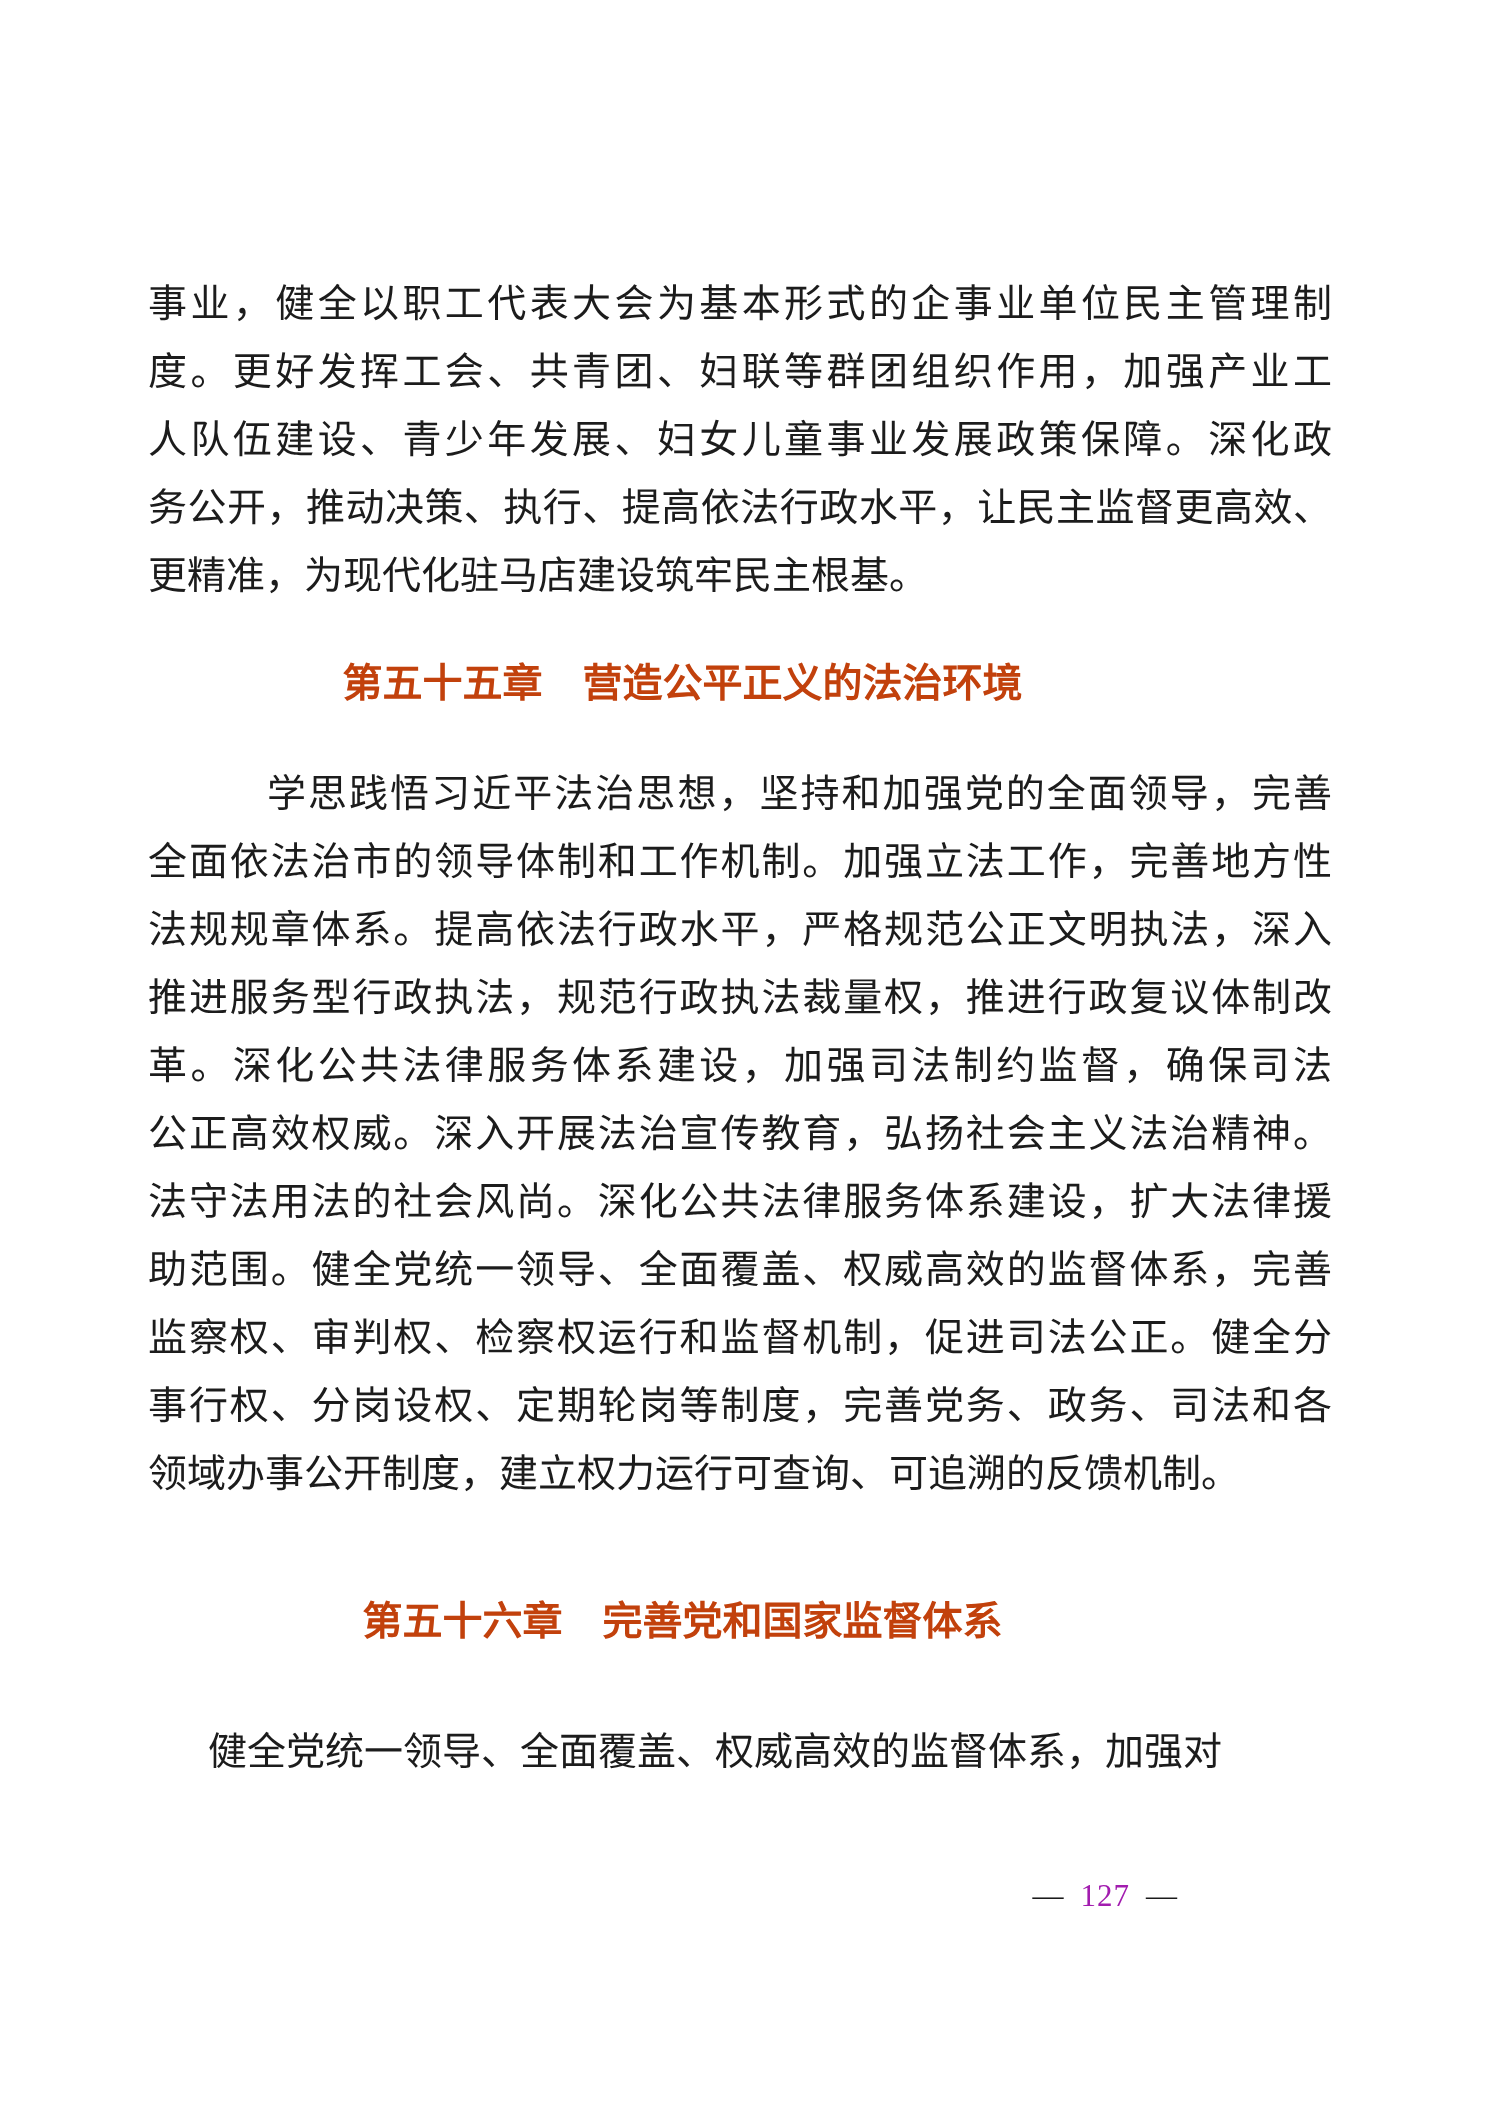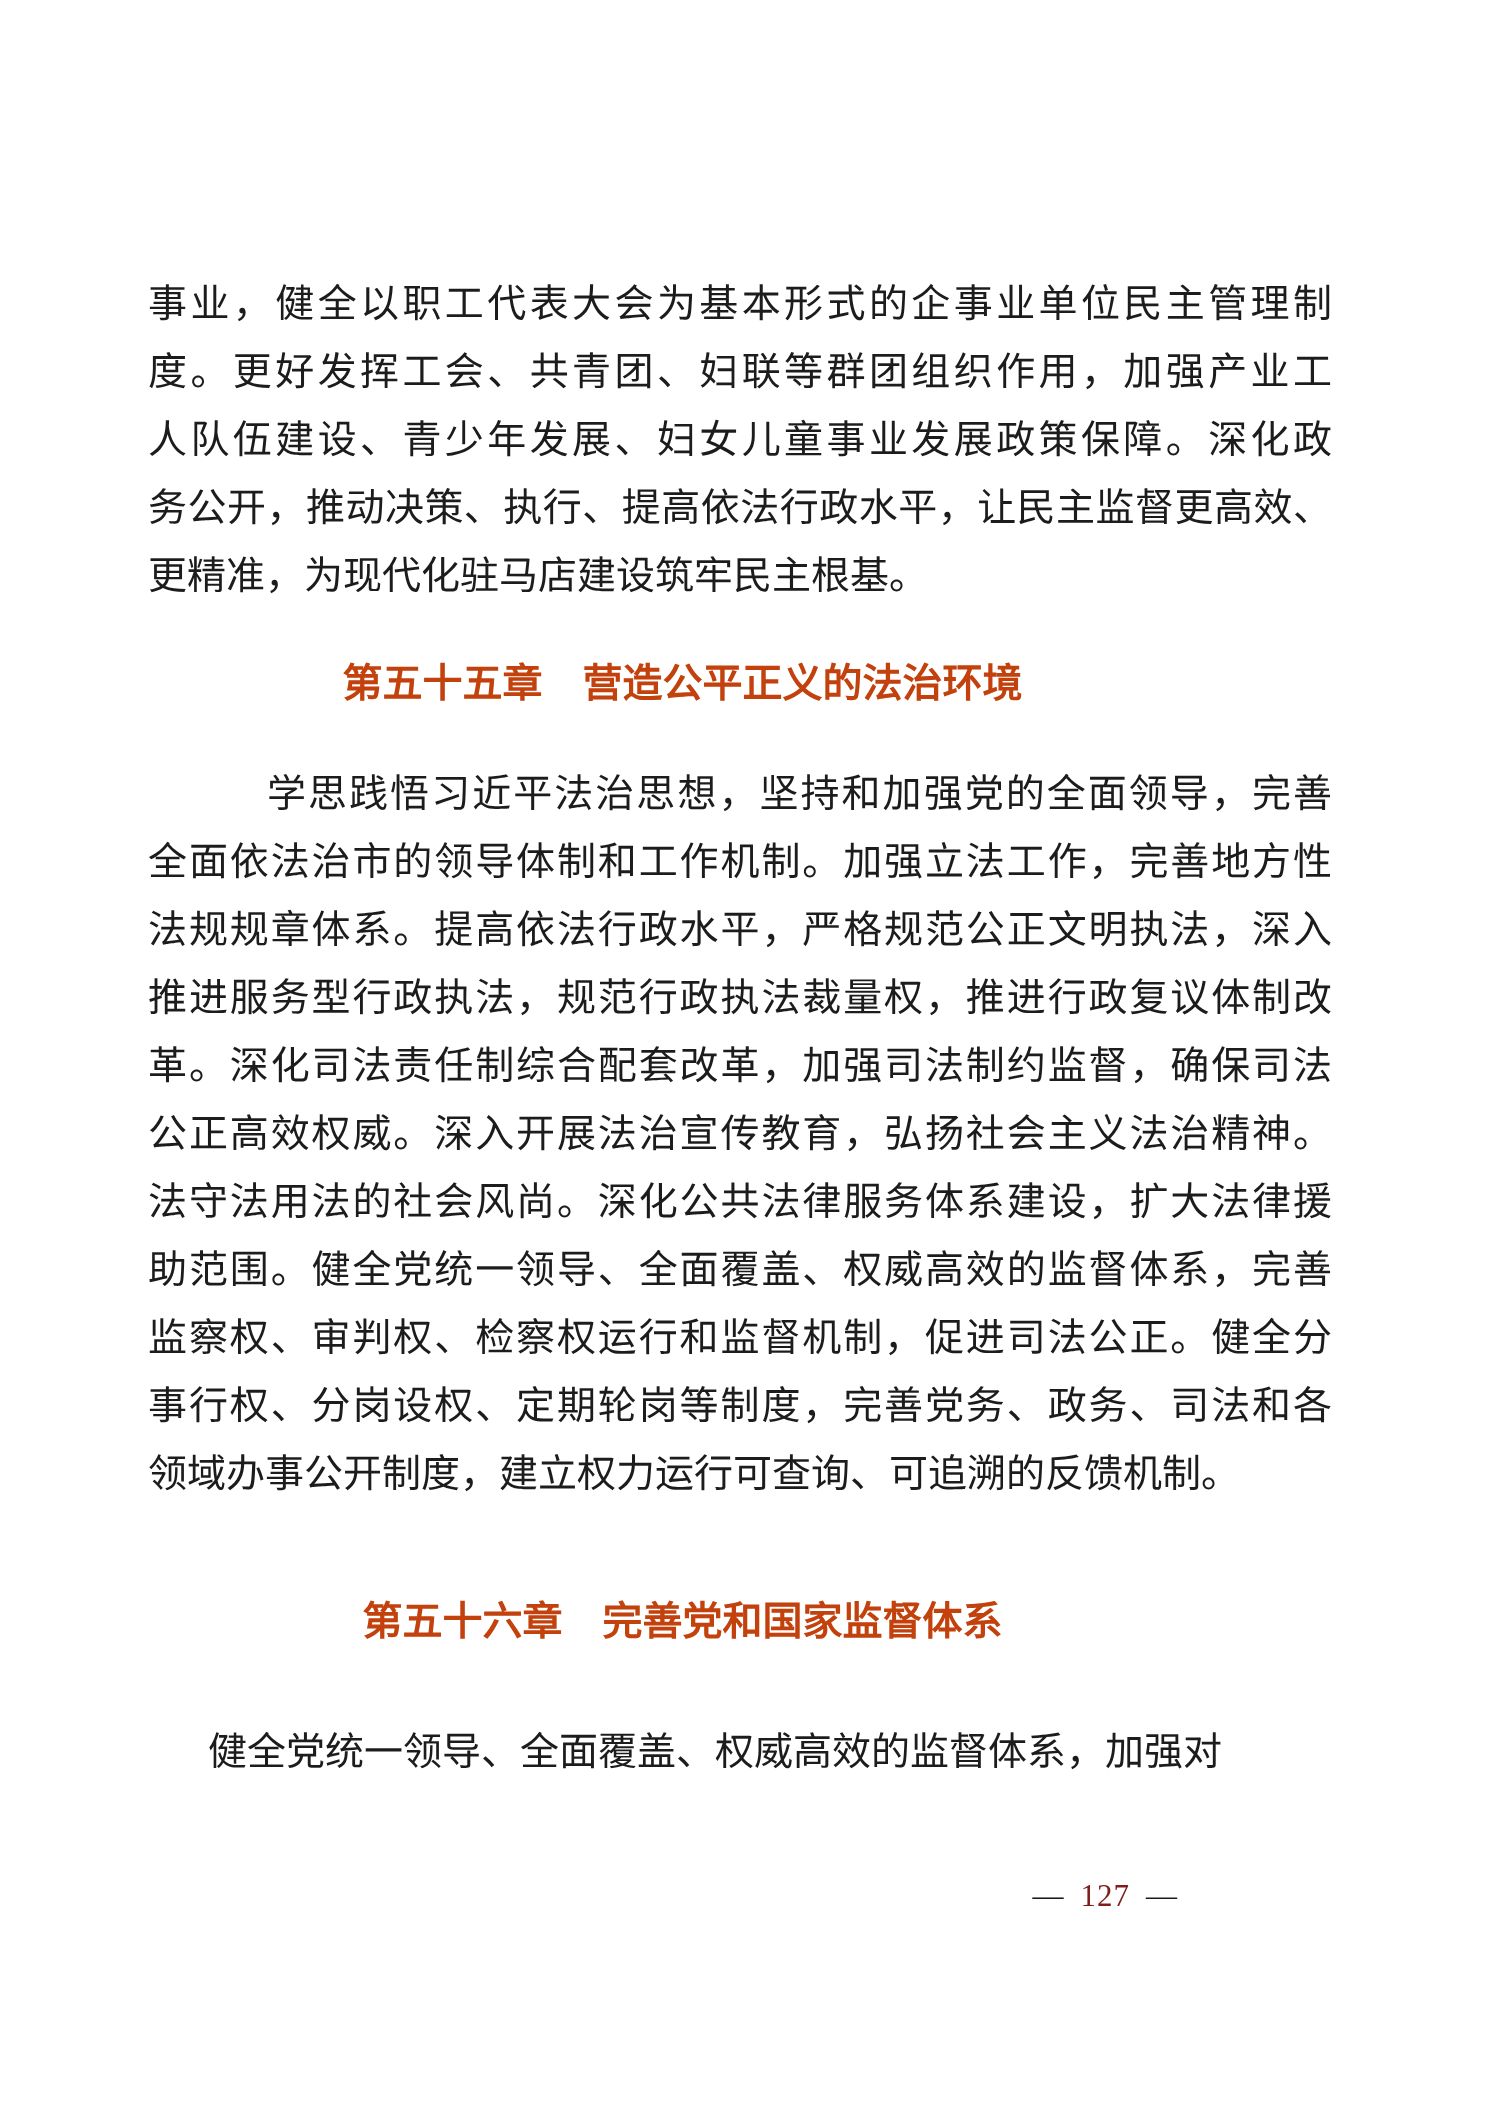--- a/index.html
+++ b/index.html
@@ -54,21 +54,21 @@
   .page-number {
     position: absolute;
     top: 1878px;
     right: 176px;
     font-size: 31px;
     color: #1a1a1a;
     letter-spacing: 1px;
     white-space: nowrap;
   }
   .page-number .num {
-    color: #7f1d1d;
+    color: #a21caf;
     margin: 0 16px;
   }
 </style>
 </head>
 <body>
 
 <div class="page">
   <div class="content">
 
     <div class="para">
@@ -81,21 +81,21 @@
 
     <div class="heading h55">
       <span>第五十五章</span><span class="gap"></span><span>营造公平正义的法治环境</span>
     </div>
 
     <div class="para">
       <div class="jline indent-first">学思践悟习近平法治思想，坚持和加强党的全面领导，完善</div>
       <div class="jline">全面依法治市的领导体制和工作机制。加强立法工作，完善地方性</div>
       <div class="jline">法规规章体系。提高依法行政水平，严格规范公正文明执法，深入</div>
       <div class="jline">推进服务型行政执法，规范行政执法裁量权，推进行政复议体制改</div>
-      <div class="jline">革。深化司法责任制综合配套改革，加强司法制约监督，确保司法</div>
+      <div class="jline">革。深化公共法律服务体系建设，加强司法制约监督，确保司法</div>
       <div class="jline">公正高效权威。深入开展法治宣传教育，弘扬社会主义法治精神。</div>
       <div class="jline">法守法用法的社会风尚。深化公共法律服务体系建设，扩大法律援</div>
       <div class="jline">助范围。健全党统一领导、全面覆盖、权威高效的监督体系，完善</div>
       <div class="jline">监察权、审判权、检察权运行和监督机制，促进司法公正。健全分</div>
       <div class="jline">事行权、分岗设权、定期轮岗等制度，完善党务、政务、司法和各</div>
       <div class="lline">领域办事公开制度，建立权力运行可查询、可追溯的反馈机制。</div>
     </div>
 
     <div class="heading h56">
       <span>第五十六章</span><span class="gap"></span><span>完善党和国家监督体系</span>

